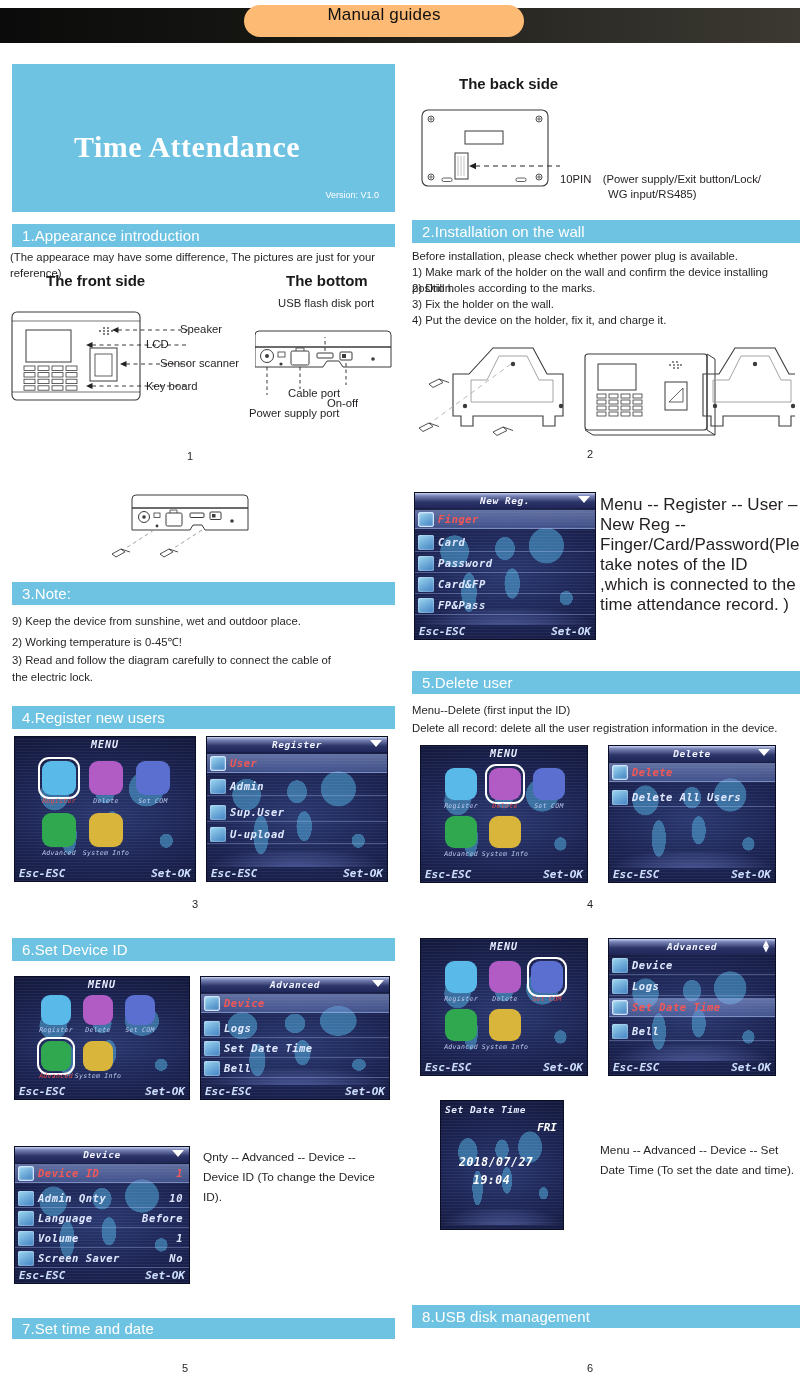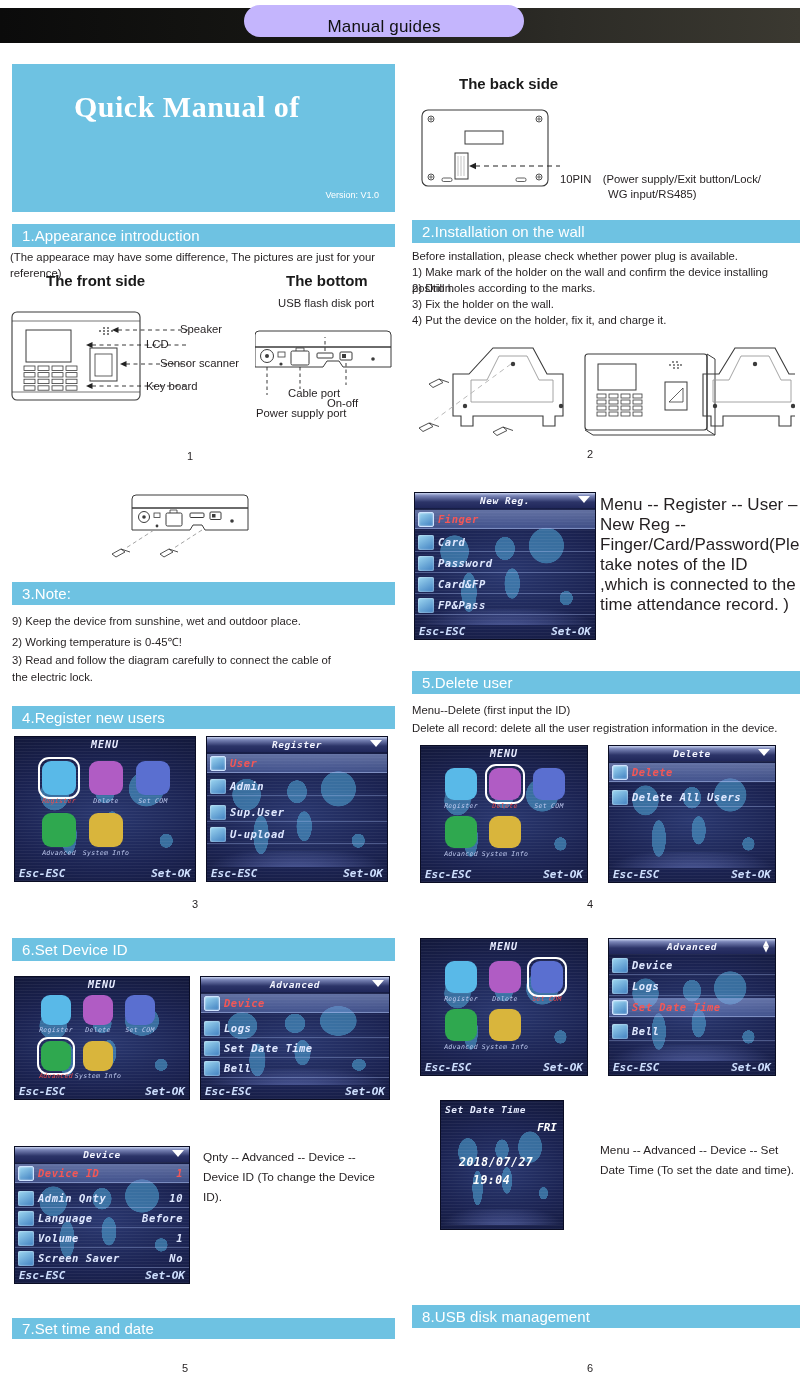--- a/index.html
+++ b/index.html
@@ -10,22 +10,22 @@
     overflow:hidden;
   }
 
   
   #topbar{
     position:absolute; left:0; top:8px; width:800px; height:35px;
     background:linear-gradient(90deg,#0b0b0b 0%,#161613 35%,#2c2b26 70%,#3b3931 100%);
   }
   #tab{
     position:absolute; left:244px; top:5px; width:280px; height:32px;
-    background:#c4b5fd; border-radius:16px;
-    display:flex; align-items:flex-end; justify-content:center;
+    background:#fdba74; border-radius:16px;
+    display:flex; align-items:flex-start; justify-content:center;
   }
   #tab span{ font-size:17px; color:#111; letter-spacing:.2px; }
 
   
   .sec-bar{
     position:absolute; background:#6ec2e2; color:#fff;
     font-size:15px; display:flex; align-items:center;
     padding-left:10px; letter-spacing:.1px;
   }
   .txt{ position:absolute; color:#231f20; font-size:11.3px; line-height:15.5px; }
@@ -121,21 +121,21 @@
 </style>
 </head>
 <body>
 
 <div id="topbar"></div>
 <div id="tab">
   <span>Manual guides</span>
 </div>
 
 <div id="titlecard">
-  <div class="t1">Quick Manual of</div>
+  <div class="t2">Time Attendance</div>
   <div class="ver">Version:  V1.0</div>
 </div>
 
 <div class="hdr2" style="left:459px; top:75px;">The back side</div>
 
 <svg class="art" style="left:420px; top:108px;" width="150" height="82" viewBox="0 0 150 82">
   <rect x="2" y="2" width="126" height="76" rx="6" fill="none" stroke="#3b3b3b" stroke-width="1.1"></rect>
   <circle cx="11" cy="11" r="3" fill="none" stroke="#3b3b3b" stroke-width=".9"></circle>
     <path d="M9 11h4M11 9v4" stroke="#3b3b3b" stroke-width=".7"></path>
   <circle cx="119" cy="11" r="3" fill="none" stroke="#3b3b3b" stroke-width=".9"></circle>
@@ -225,21 +225,21 @@
   <rect x="85" y="27" width="12" height="8" rx="1" fill="none" stroke="#3b3b3b" stroke-width="1"></rect>
   <rect x="87" y="29" width="4" height="4" fill="#3b3b3b"></rect>
   <circle cx="118" cy="34" r="1.8" fill="#3b3b3b"></circle>
   <path d="M70 26 V12" stroke="#222" stroke-width=".9" stroke-dasharray="3.5,3"></path>
   <path d="M45 42 V64" stroke="#222" stroke-width=".9" stroke-dasharray="3.5,3"></path>
   <path d="M12 42 V70" stroke="#222" stroke-width=".9" stroke-dasharray="3.5,3"></path>
   <path d="M91 38 V60" stroke="#222" stroke-width=".9" stroke-dasharray="3.5,3"></path>
 </svg>
 <div class="txt" style="left:288px; top:386px;">Cable port</div>
 <div class="txt" style="left:327px; top:396px;">On-off</div>
-<div class="txt" style="left:236px; top:406px;padding-left:20px;">Power supply port</div>
+<div class="txt" style="left:229px; top:406px;padding-left:20px;">Power supply port</div>
 <div class="pgnum" style="left:170px; top:450px; width:40px;">1</div>
 
 <svg class="art" style="left:110px; top:490px;" width="190" height="75" viewBox="0 0 190 75">
   <path d="M26 5 h108 a4 4 0 0 1 4 4 v9 H22 V9 a4 4 0 0 1 4 -4 Z" fill="none" stroke="#3b3b3b" stroke-width="1"></path>
   <path d="M22 18 h116 v22 H95 l-3 -5 h-9 l-3 5 H22 Z" fill="none" stroke="#3b3b3b" stroke-width="1"></path>
   <circle cx="34" cy="27" r="5.5" fill="none" stroke="#3b3b3b" stroke-width="1"></circle>
     <circle cx="34" cy="27" r="1.8" fill="#3b3b3b"></circle>
   <rect x="44" y="23" width="6" height="4.5" fill="none" stroke="#3b3b3b" stroke-width=".8"></rect>
   <circle cx="47" cy="36" r="1.4" fill="#3b3b3b"></circle>
   <rect x="56" y="23" width="16" height="13" rx="1.5" fill="none" stroke="#3b3b3b" stroke-width="1"></rect>

